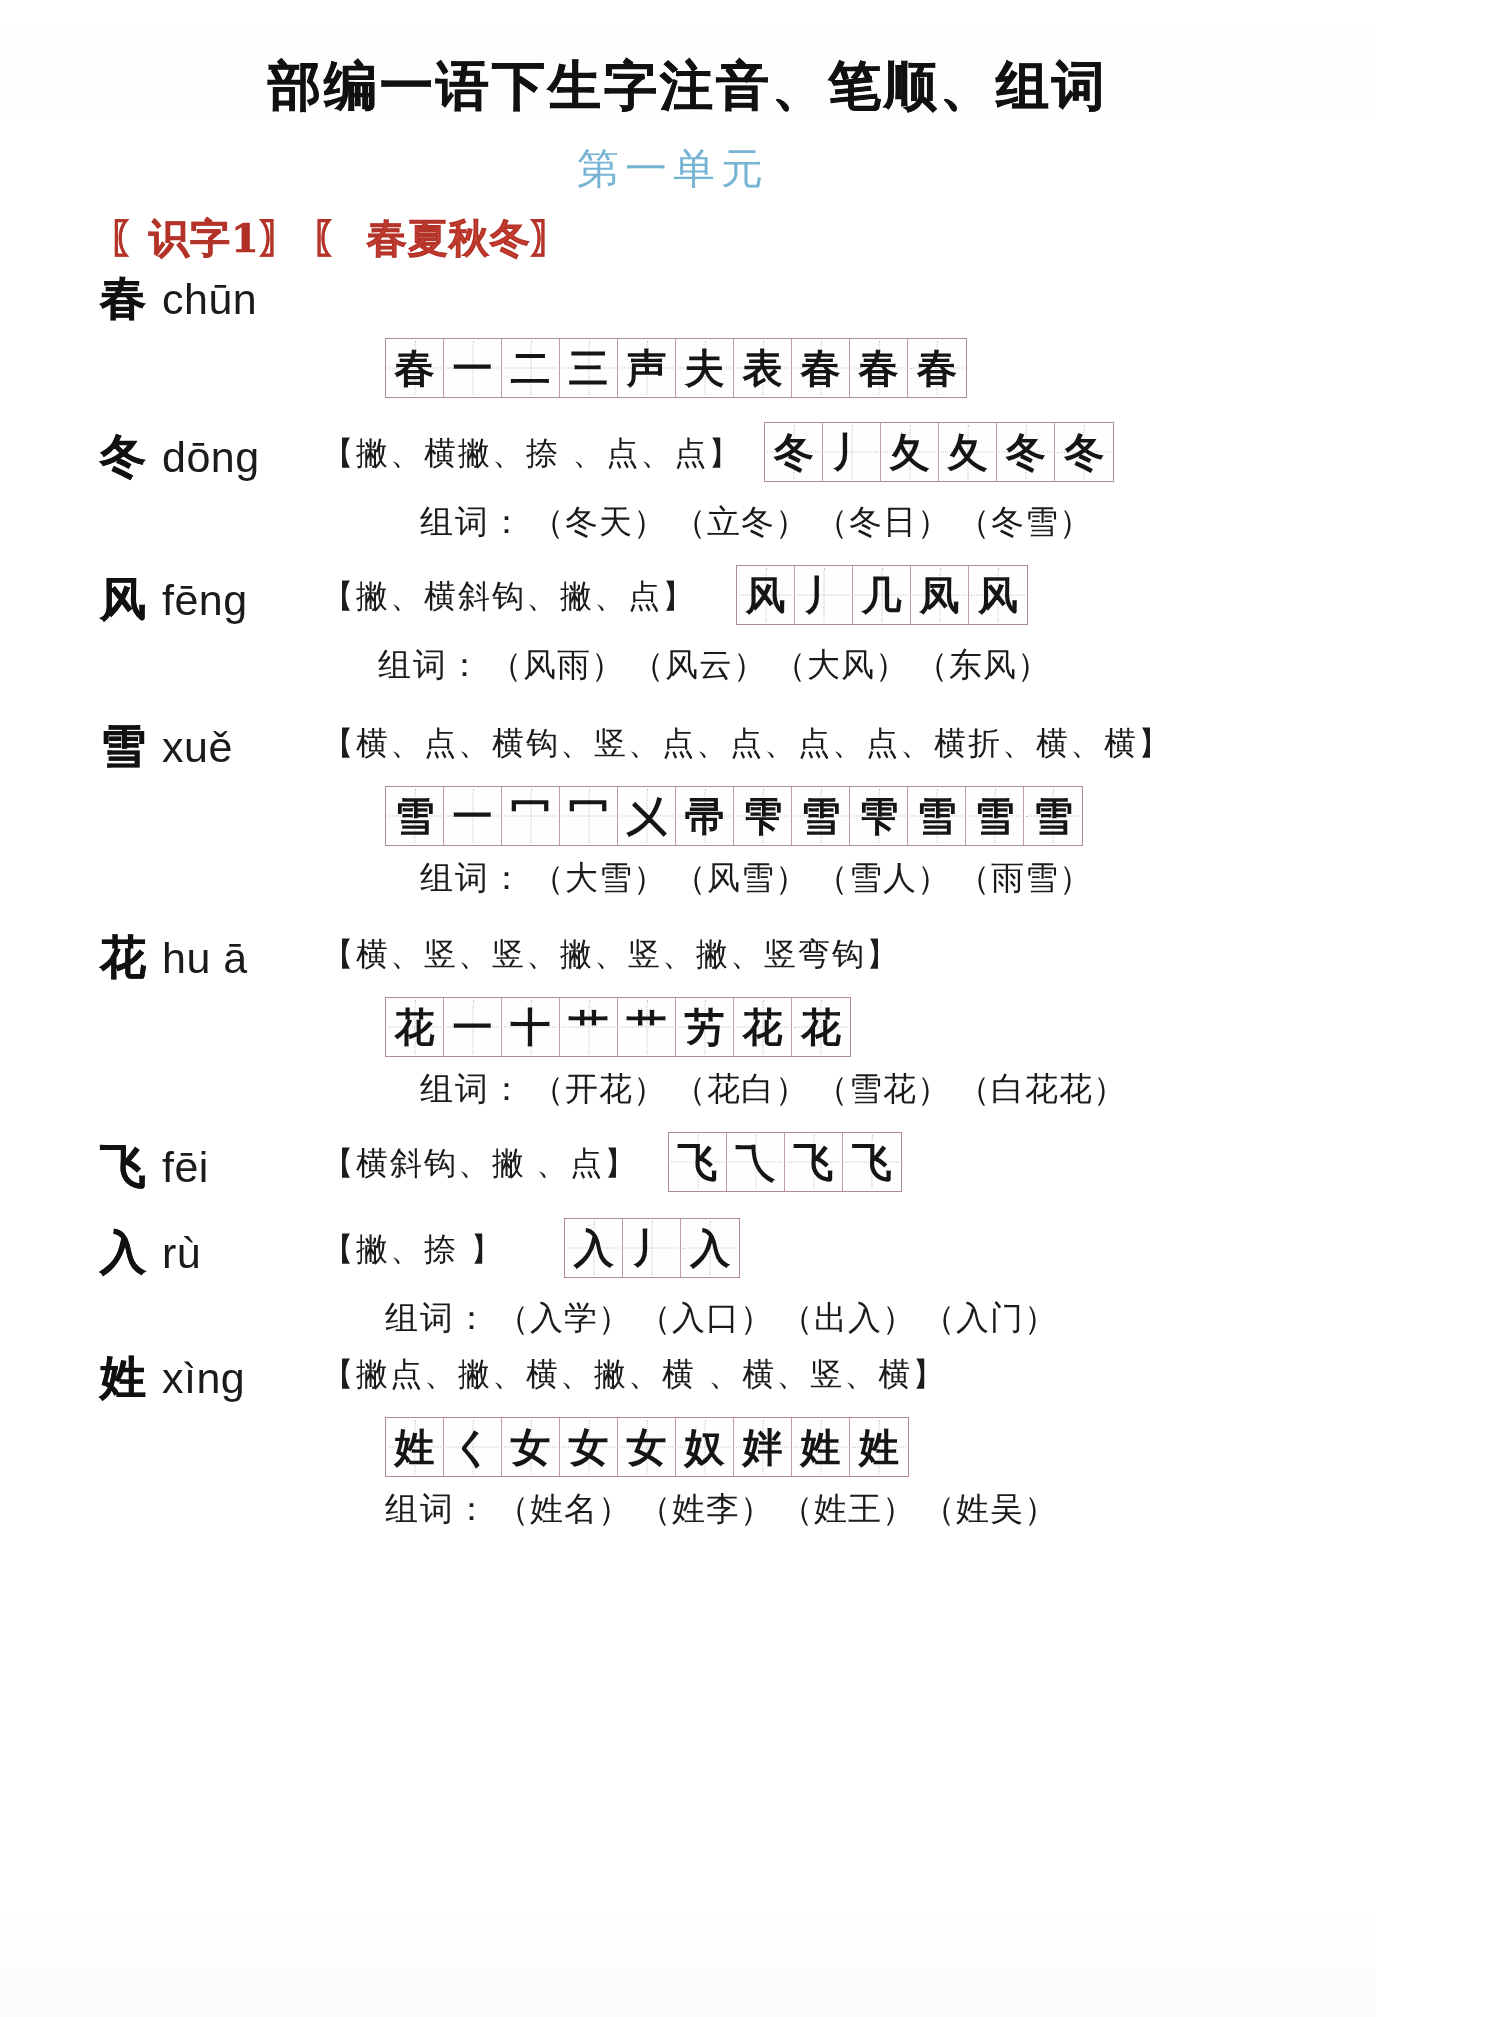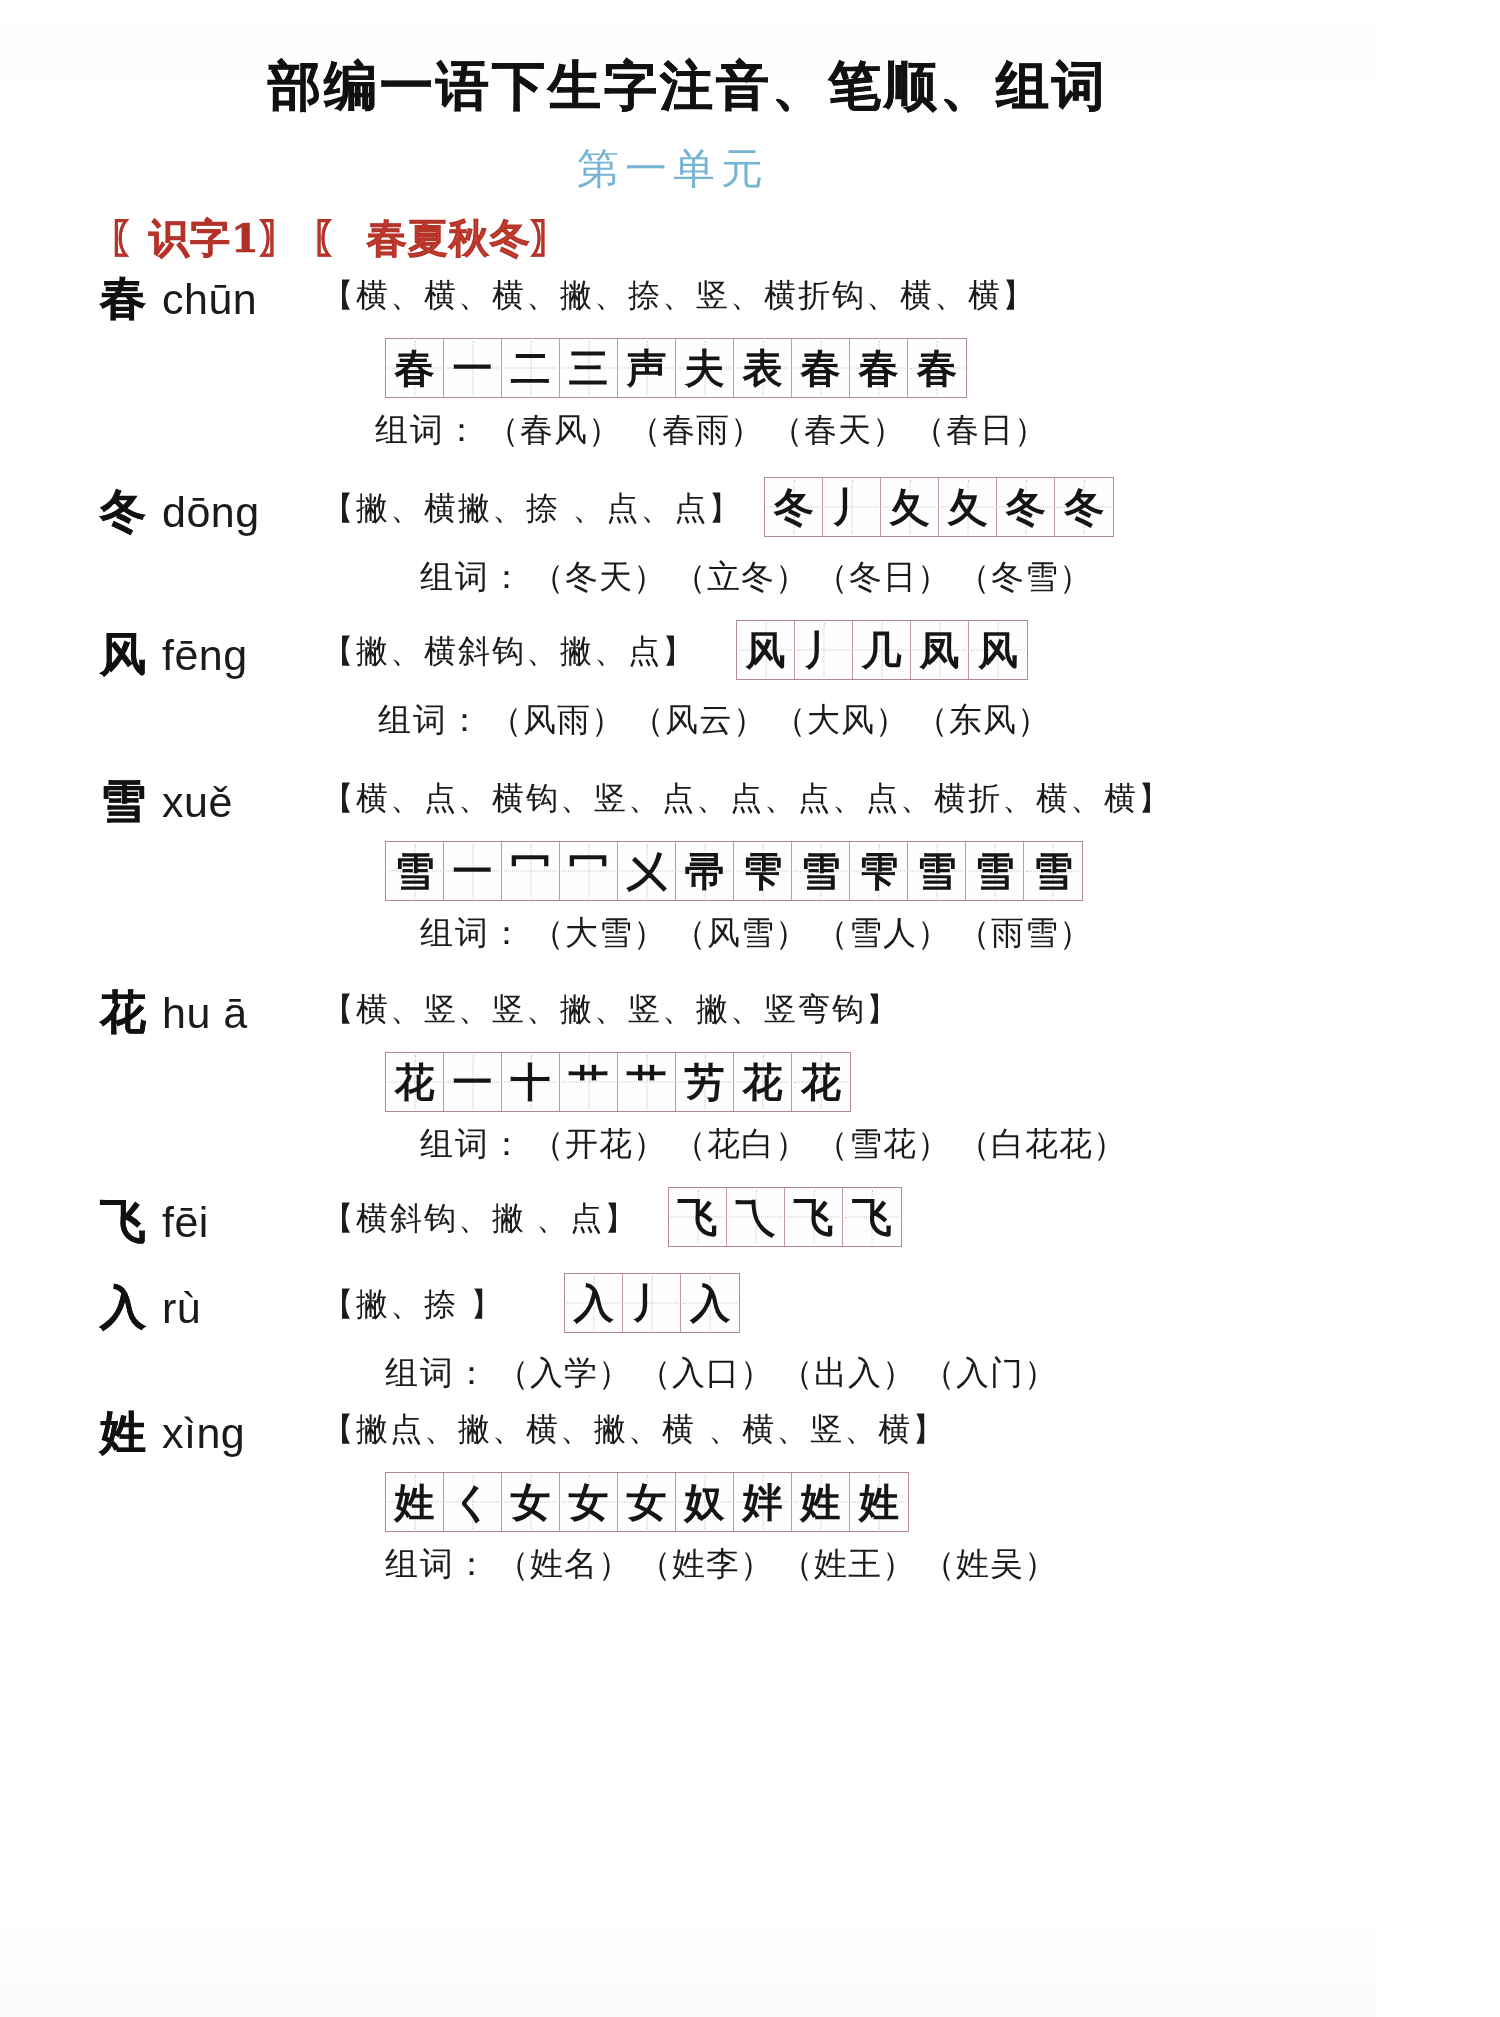--- a/index.html
+++ b/index.html
@@ -133,21 +133,20 @@
   <div class="sec-head">
     <span class="b">〖识字1〗</span><span class="t">〖 春夏秋冬〗</span>
   </div>
 
   <div class="entry">
     <div class="row-main">
       <div class="hz-block">
         <span class="hz">春</span>
         <span class="py">chūn</span>
       </div>
-      <div class="strokes" style="margin-left:22px;">【横、横、横、撇、捺、竖、横折钩、横、横】</div>
     </div>
     <div class="grid-wrap" style="margin-left:385px;">
       <div class="grid">
           <div class="cell">
             <span class="glyph">春</span>
           </div>
           <div class="cell">
             <span class="glyph">一</span>
           </div>
           <div class="cell">
@@ -168,23 +167,20 @@
           <div class="cell">
             <span class="glyph">春</span>
           </div>
           <div class="cell">
             <span class="glyph">春</span>
           </div>
           <div class="cell">
             <span class="glyph">春</span>
           </div>
         </div>
-    </div>
-    <div class="zuci" style="margin:10px 0 0 375px;">
-      <span class="lbl">组词：</span><span><span class="w">（春风）</span><span class="w">（春雨）</span><span class="w">（春天）</span><span class="w">（春日）</span></span>
     </div>
   </div>
 
   <div class="entry" style="margin-top:28px;">
     <div class="row-main">
       <div class="hz-block">
         <span class="hz">冬</span>
         <span class="py">dōng</span>
       </div>
       <div class="strokes" style="margin-left:22px;">【撇、横撇、捺 、点、点】</div>

